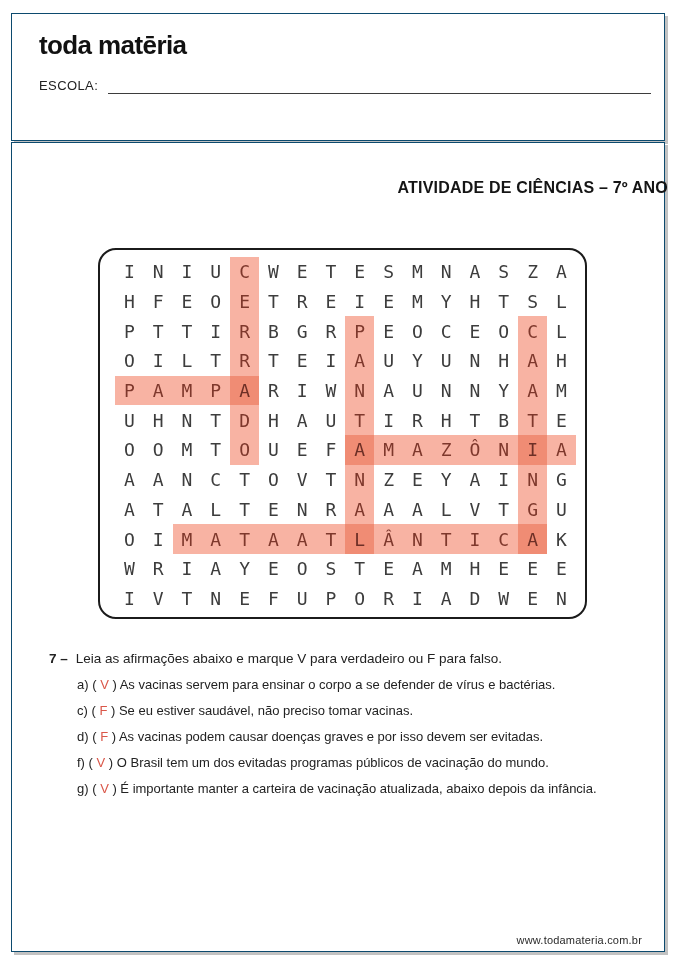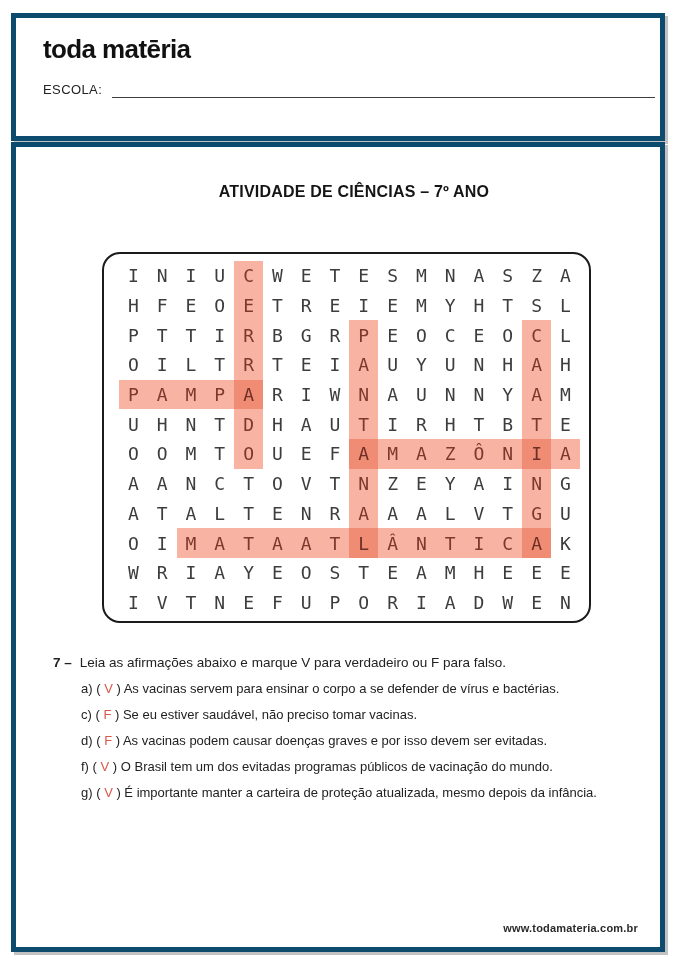--- a/index.html
+++ b/index.html
@@ -3,42 +3,42 @@
 <meta charset="utf-8">
 <style>
   * { margin:0; padding:0; box-sizing:border-box; }
   html,body { background:#ffffff; }
   body {
     width:685px; height:967px; position:relative; overflow:hidden;
     font-family:"Liberation Sans", sans-serif; color:#1e1e1e;
   }
   .box {
     position:absolute; background:#fff;
-    border:5px solid #0c4a6e;
+    border:1px solid #0c4a6e;
     box-shadow:3px 3px 0 #c2c2c2;
   }
   .header-box { left:11px; top:13px; width:654px; height:128px; }
   .logo {
     position:absolute; left:27px; top:16px;
     font-size:26px; font-weight:700; letter-spacing:-0.6px; color:#111;
   }
   .field-row { position:absolute; left:27px; width:612px; display:flex; }
   .field-row.escola { top:64px; }
   .field-row.nome  { top:96px;margin-top:32px; }
   .field-label { font-size:13px; letter-spacing:0.4px; color:#222; padding-bottom:1px; white-space:nowrap; }
   .fill-line { flex:1 1 auto; border-bottom:1.5px solid #3d3d3d; height:16px; margin-left:10px; }
   .fill-line.nome-line { margin-right:14px; }
   .date-group { display:flex; align-items:flex-end; }
   .date-seg { width:27px; border-bottom:1.5px solid #3d3d3d; height:16px; }
   .slash { font-size:13px; padding:0 5px 0 6px; color:#222; }
 
   .content-box { left:11px; top:142px; width:654px; height:810px; }
   .title {
-    position:absolute; top:36px; left:16px; width:100%;
-    text-align:center; font-size:16px; font-weight:700; letter-spacing:0.2px; color:#151515;
+    position:absolute; top:36px; left:4px; width:100%;
+    text-align:right; font-size:16px; font-weight:700; letter-spacing:0.2px; color:#151515;
   }
   .question { position:absolute; left:37px; width:594px; font-size:13.5px; line-height:21px; color:#222; }
   .q6 { top:71px; }
   .q7 { top:505px; }
   .q-num { font-weight:700; margin-right:8px; }
 
   .wordsearch {
     position:absolute; left:86px; top:105px; width:489px; height:371px;
     border:2px solid #1b1b1b; border-radius:18px; background:#fff; overflow:hidden;
   }
@@ -53,22 +53,22 @@
   .cell.hl  { background:#f8b3a3; color:#7e382c; }
   .cell.hl2 { background:#f08c74; color:#6d2f26; }
 
   .items { position:absolute; left:37px; top:531px; width:600px; }
   .item { font-size:13px; line-height:21px; color:#222; margin-bottom:5px;margin-left:28px; }
   .item.gap-before { margin-top:8px; }
   .ans { color:#da5749; }
   .paren { color:#222; }
 
   .footer {
-    position:absolute; right:22px; bottom:13px;
-    font-size:11px; font-weight:700; color:#2a2a2a; letter-spacing:0.2px;
+    position:absolute; right:22px; bottom:5px;
+    font-size:11px; font-weight:400; color:#2a2a2a; letter-spacing:0.2px;
   }
 </style>
 </head>
 <body>
 
 <div class="box header-box">
   <div class="logo">toda matēria</div>
   <div class="field-row escola">
     <span class="field-label">ESCOLA:</span>
     <span class="fill-line"></span>
@@ -290,17 +290,17 @@
 
   <div class="question q7">
     <span class="q-num">7 –</span><span>Leia as afirmações abaixo e marque V para verdadeiro ou F para falso.</span>
   </div>
 
   <div class="items" id="items">
       <div class="item"><span>a) </span><span class="paren">( </span><span class="ans">V</span><span class="paren"> ) </span><span>As vacinas servem para ensinar o corpo a se defender de vírus e bactérias.</span></div>
       <div class="item"><span>c) </span><span class="paren">( </span><span class="ans">F</span><span class="paren"> ) </span><span>Se eu estiver saudável, não preciso tomar vacinas.</span></div>
       <div class="item"><span>d) </span><span class="paren">( </span><span class="ans">F</span><span class="paren"> ) </span><span>As vacinas podem causar doenças graves e por isso devem ser evitadas.</span></div>
       <div class="item"><span>f) </span><span class="paren">( </span><span class="ans">V</span><span class="paren"> ) </span><span>O Brasil tem um dos evitadas programas públicos de vacinação do mundo.</span></div>
-      <div class="item"><span>g) </span><span class="paren">( </span><span class="ans">V</span><span class="paren"> ) </span><span>É importante manter a carteira de proteção atualizada, mesmo depois da infância.</span></div>
+      <div class="item"><span>g) </span><span class="paren">( </span><span class="ans">V</span><span class="paren"> ) </span><span>É importante manter a carteira de vacinação atualizada, abaixo depois da infância.</span></div>
     </div>
 
   <div class="footer">www.todamateria.com.br</div>
 </div>
 
 </body></html>

